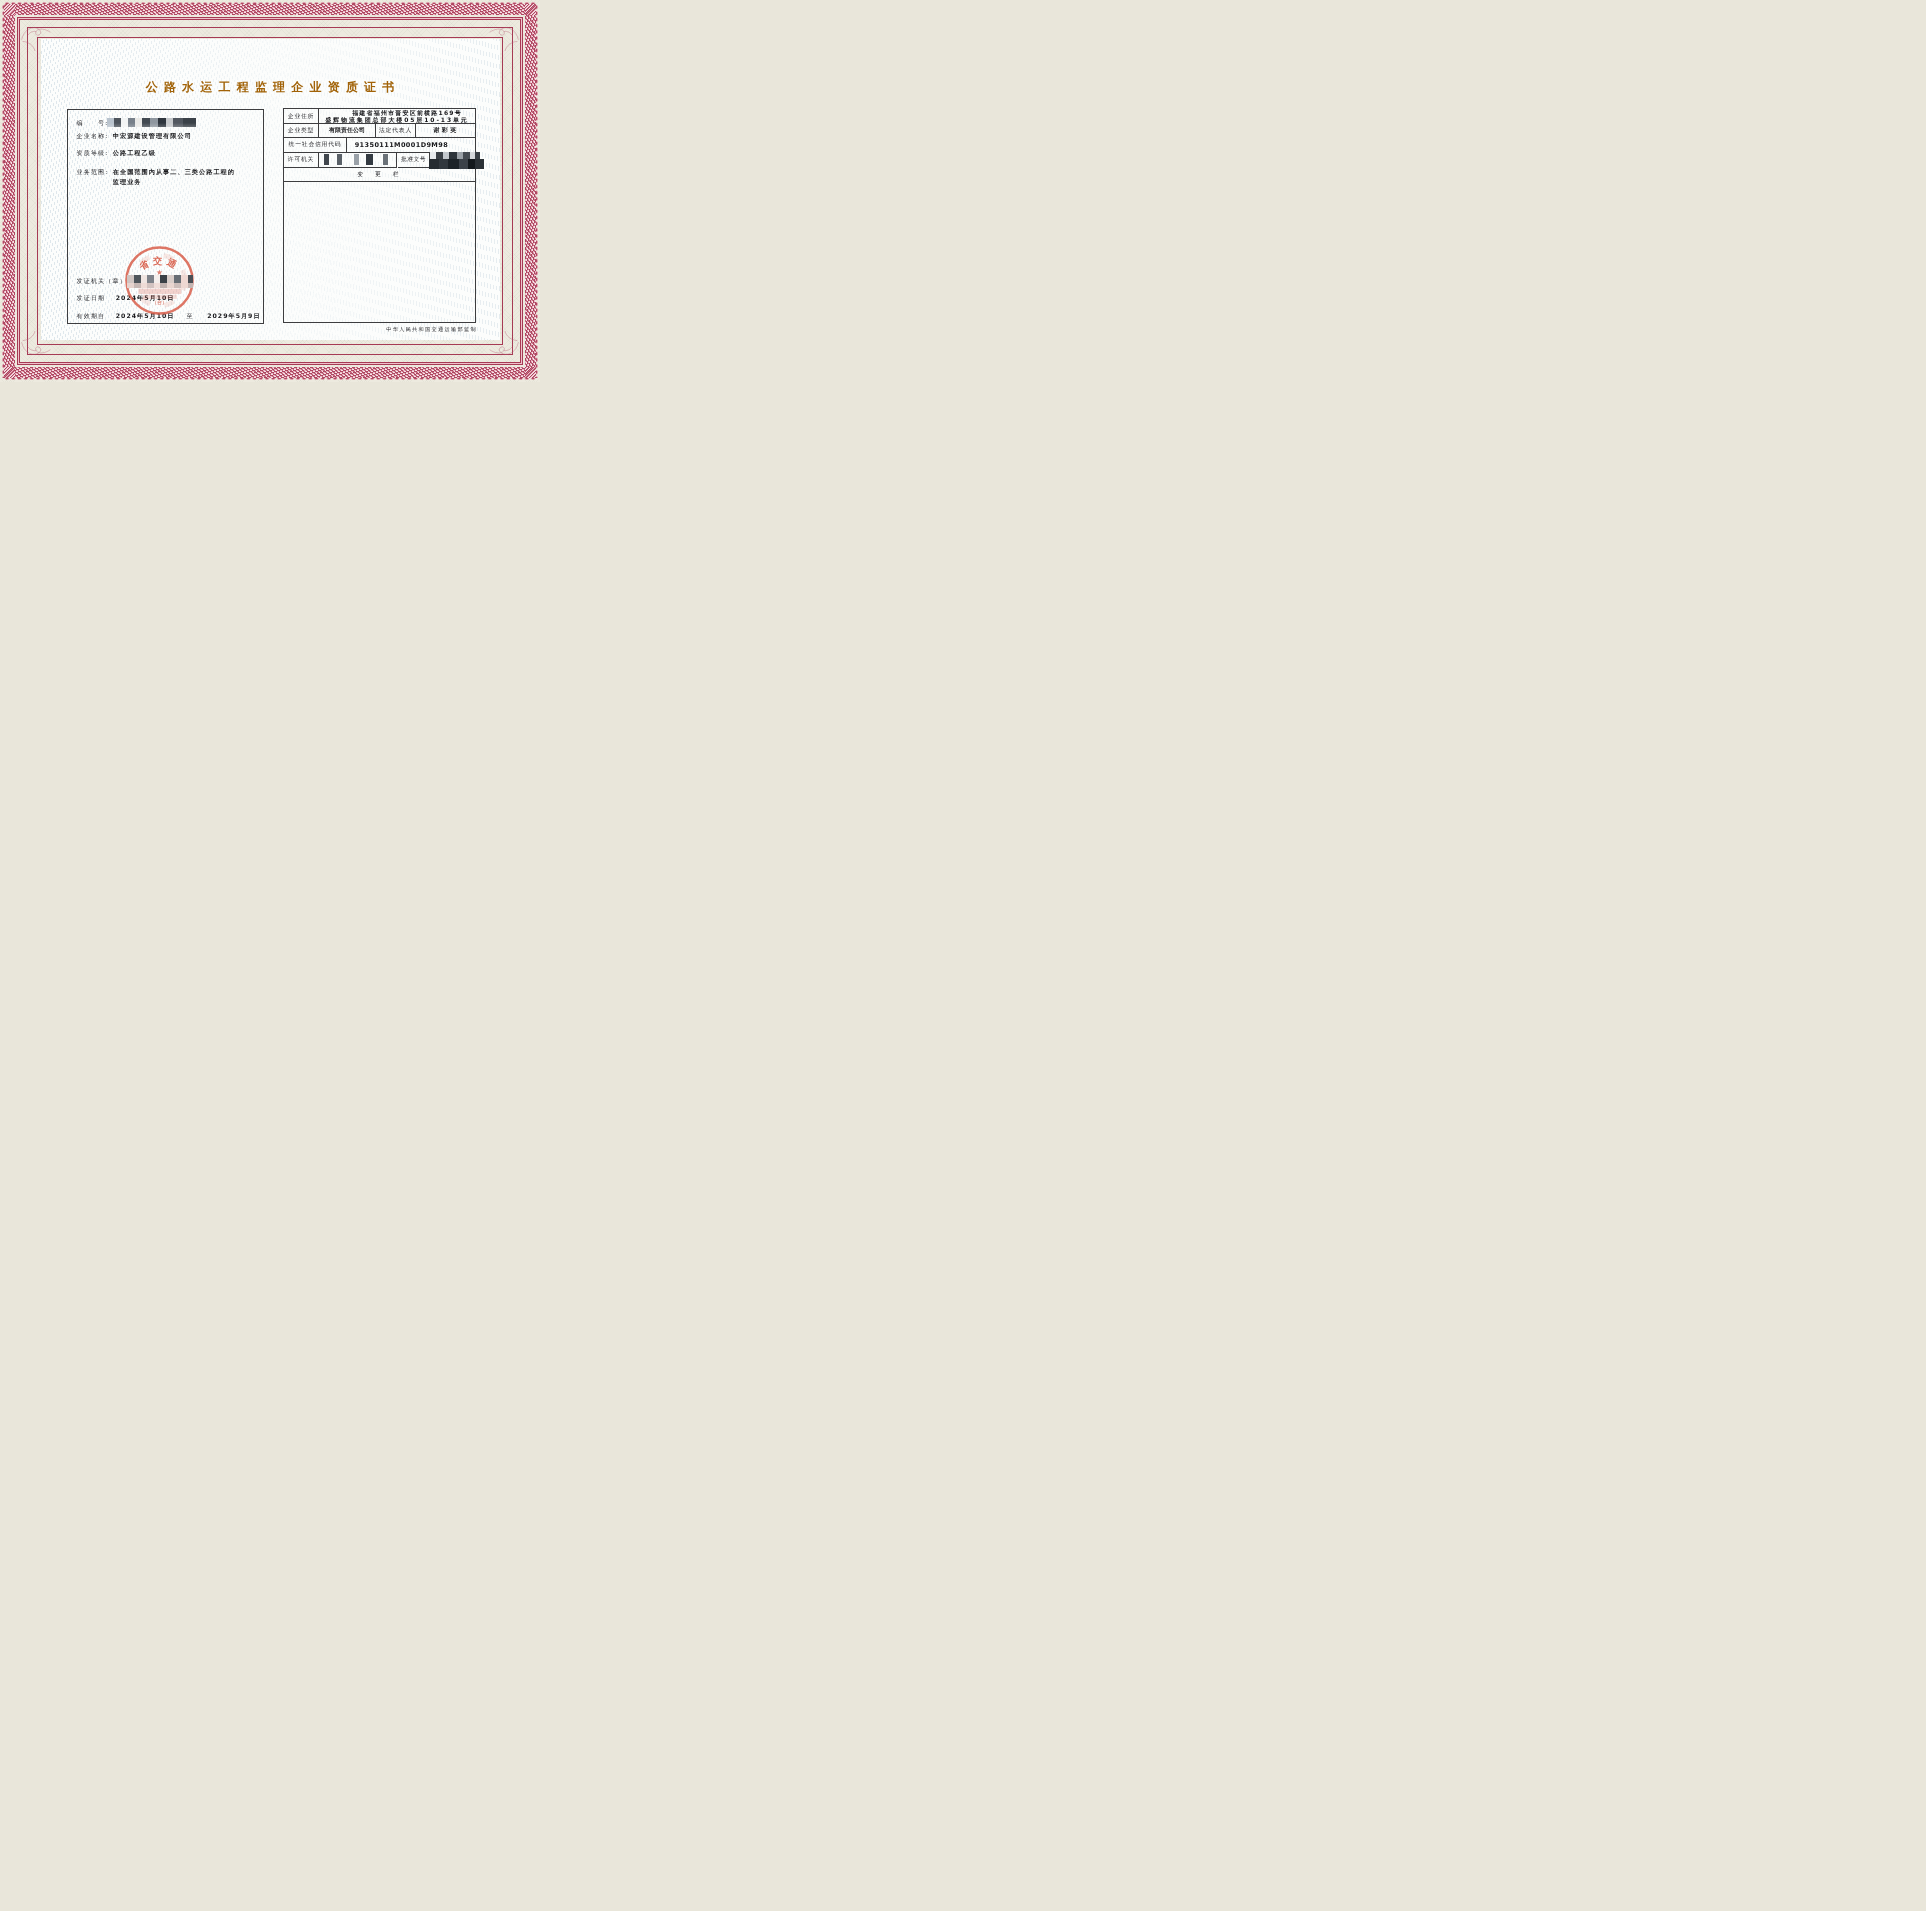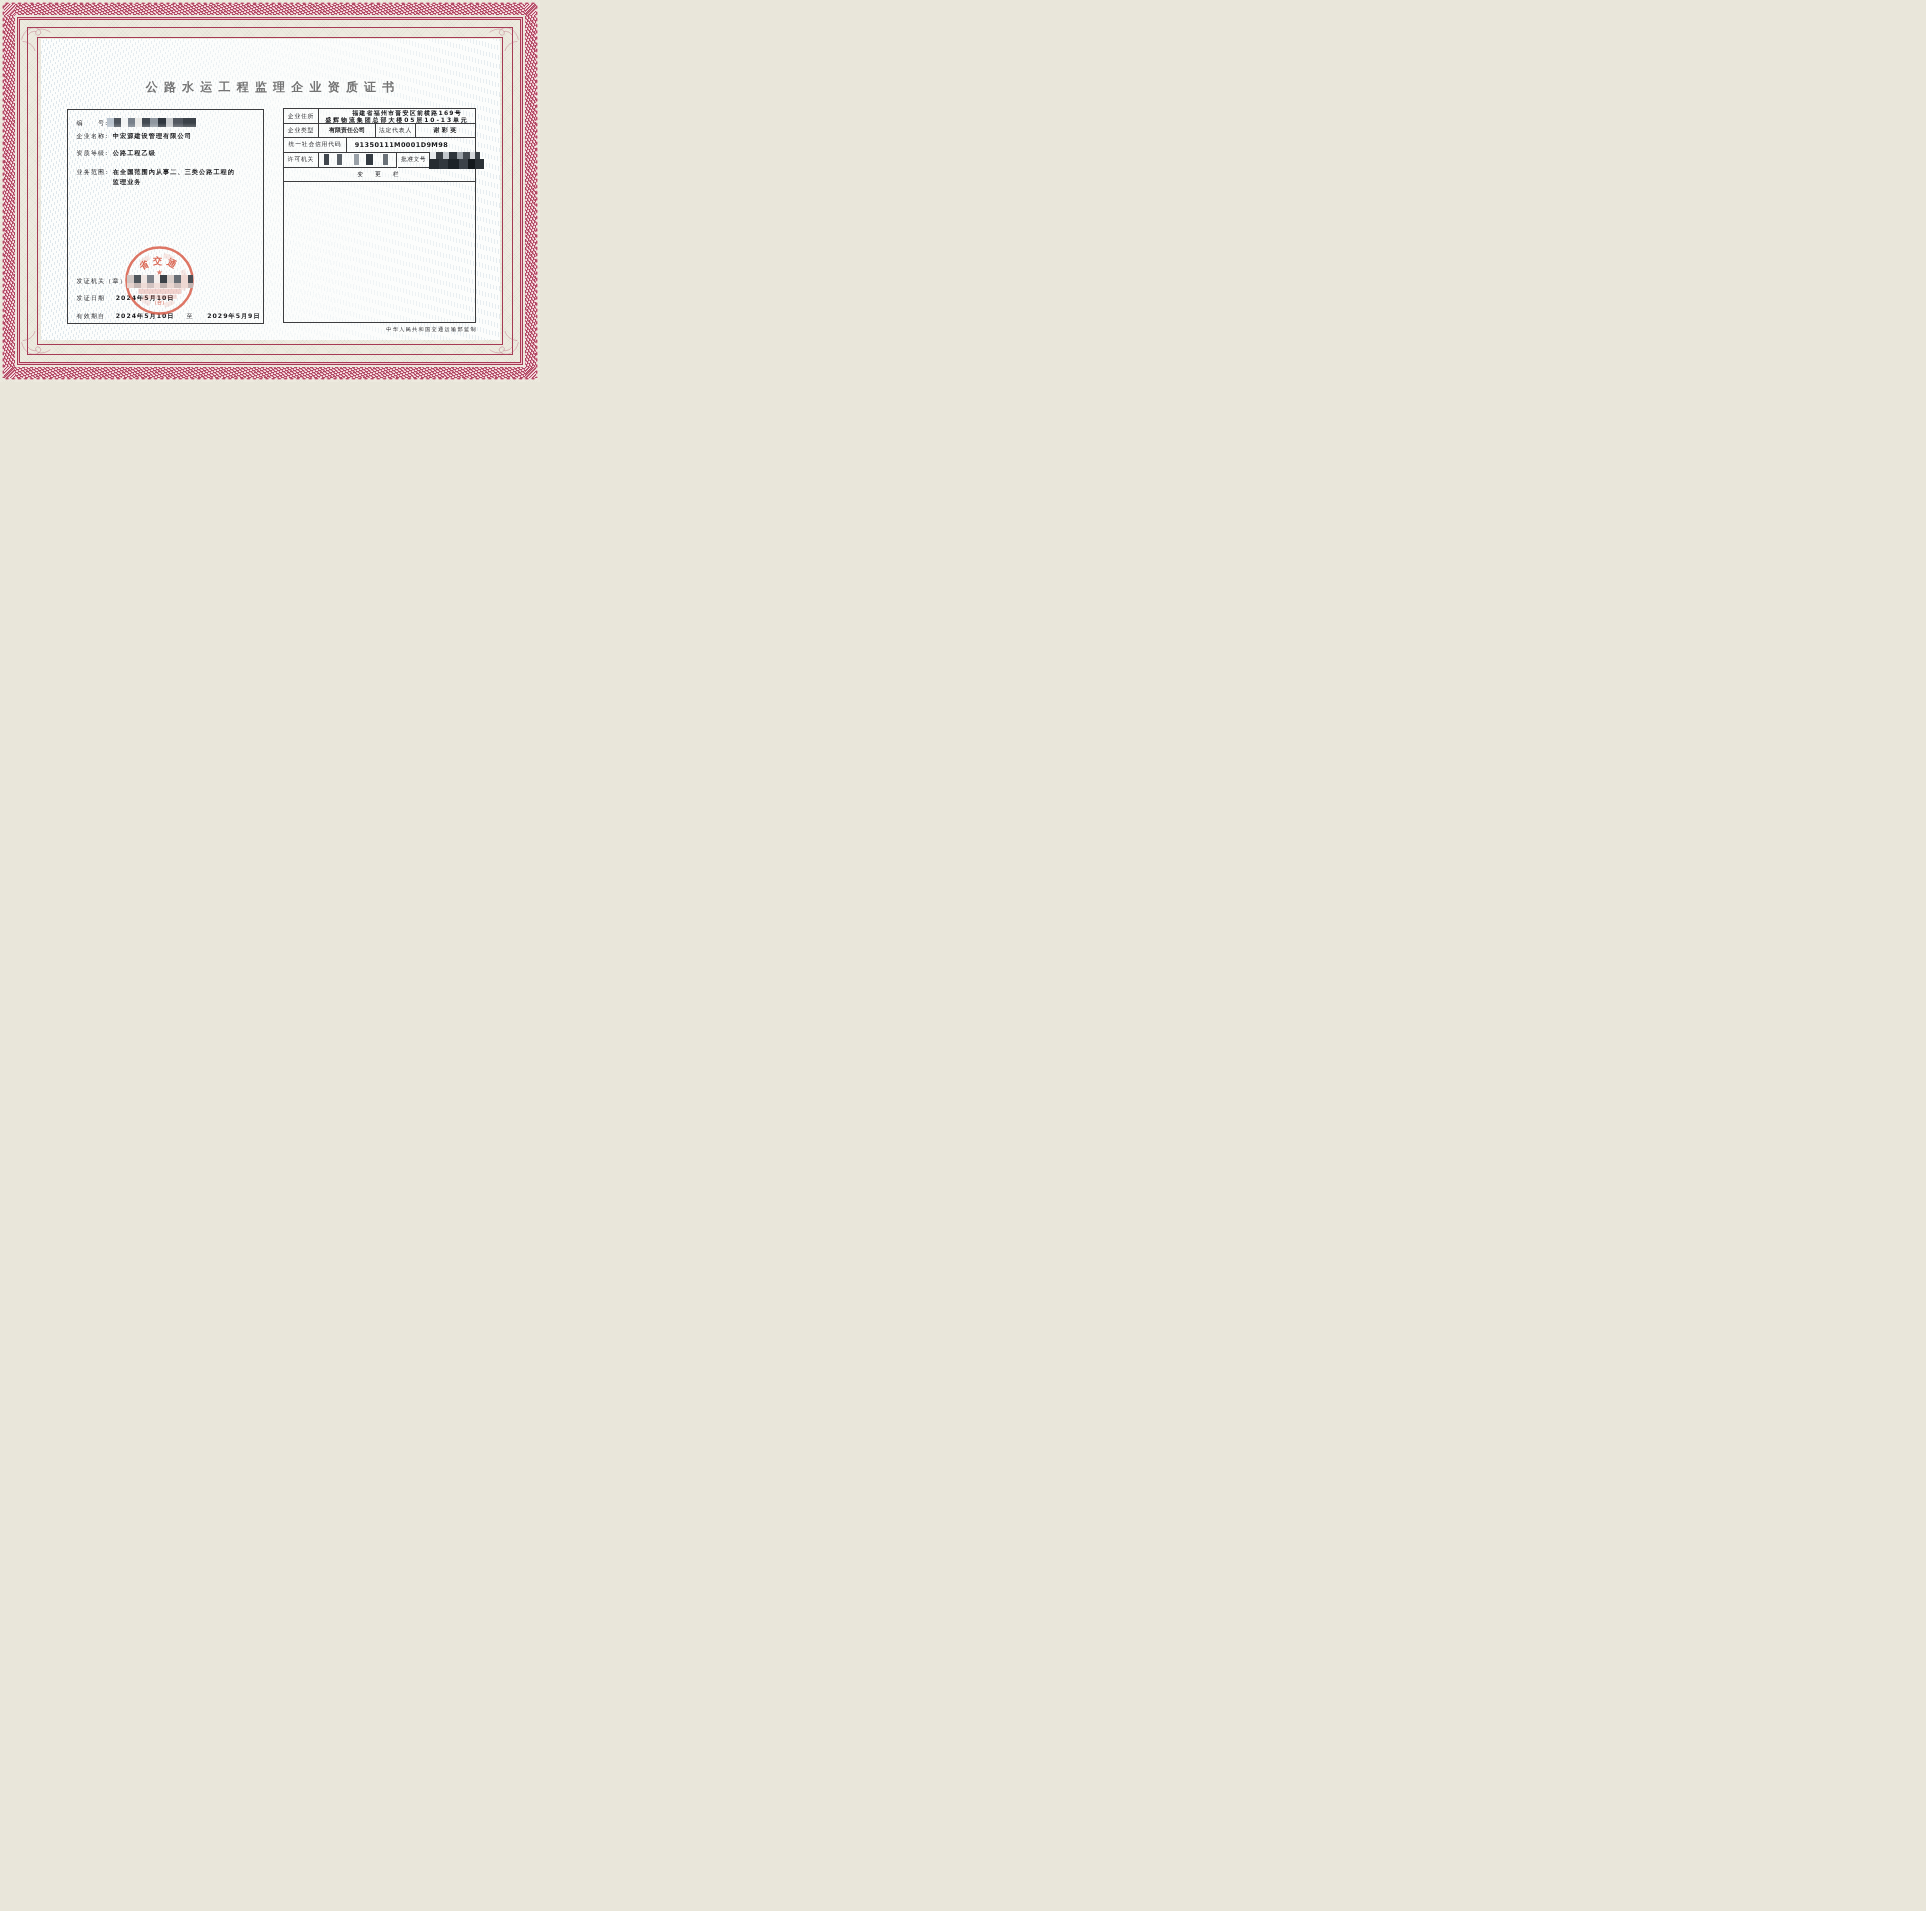--- a/index.html
+++ b/index.html
@@ -45,21 +45,21 @@
   .paper .wave1{position:absolute;inset:0;
     background:repeating-linear-gradient(100deg, rgba(115,150,178,.22) 0 0.5px, transparent 0.5px 2.6px);
     -webkit-mask-image:linear-gradient(to right,#000 0%,rgba(0,0,0,.3) 50%,transparent 78%);
     mask-image:linear-gradient(to right,#000 0%,rgba(0,0,0,.3) 50%,transparent 78%);}
   .paper .wave2{position:absolute;inset:0;
     background:repeating-linear-gradient(84deg, rgba(115,150,178,.16) 0 0.5px, transparent 0.5px 2.9px);
     -webkit-mask-image:linear-gradient(to left,#000 0%,rgba(0,0,0,.25) 42%,transparent 72%);
     mask-image:linear-gradient(to left,#000 0%,rgba(0,0,0,.25) 42%,transparent 72%);}
   
   .title{position:absolute;left:0;right:0;top:79px;text-align:center;
-    font-size:12px;font-weight:700;color:#737373;letter-spacing:6.2px;text-indent:6.2px;}
+    font-size:12px;font-weight:700;color:#a16207;letter-spacing:6.2px;text-indent:6.2px;}
   
   .leftbox{position:absolute;left:67px;top:109px;width:197px;height:215px;
     border:0.8px solid #3d3d3f;box-sizing:border-box;}
   .lrow{position:absolute;white-space:nowrap;}
   .lbl{font-size:6px;letter-spacing:1.2px;color:#232327;}
   .val{font-size:6.2px;font-weight:700;letter-spacing:1px;color:#17171a;}
   .scope-val{white-space:pre-line;line-height:10.4px;display:inline-block;vertical-align:top;}
   
   .table{position:absolute;left:283px;top:108px;width:193px;height:215px;
     border:0.8px solid #3d3d3f;box-sizing:border-box;}

